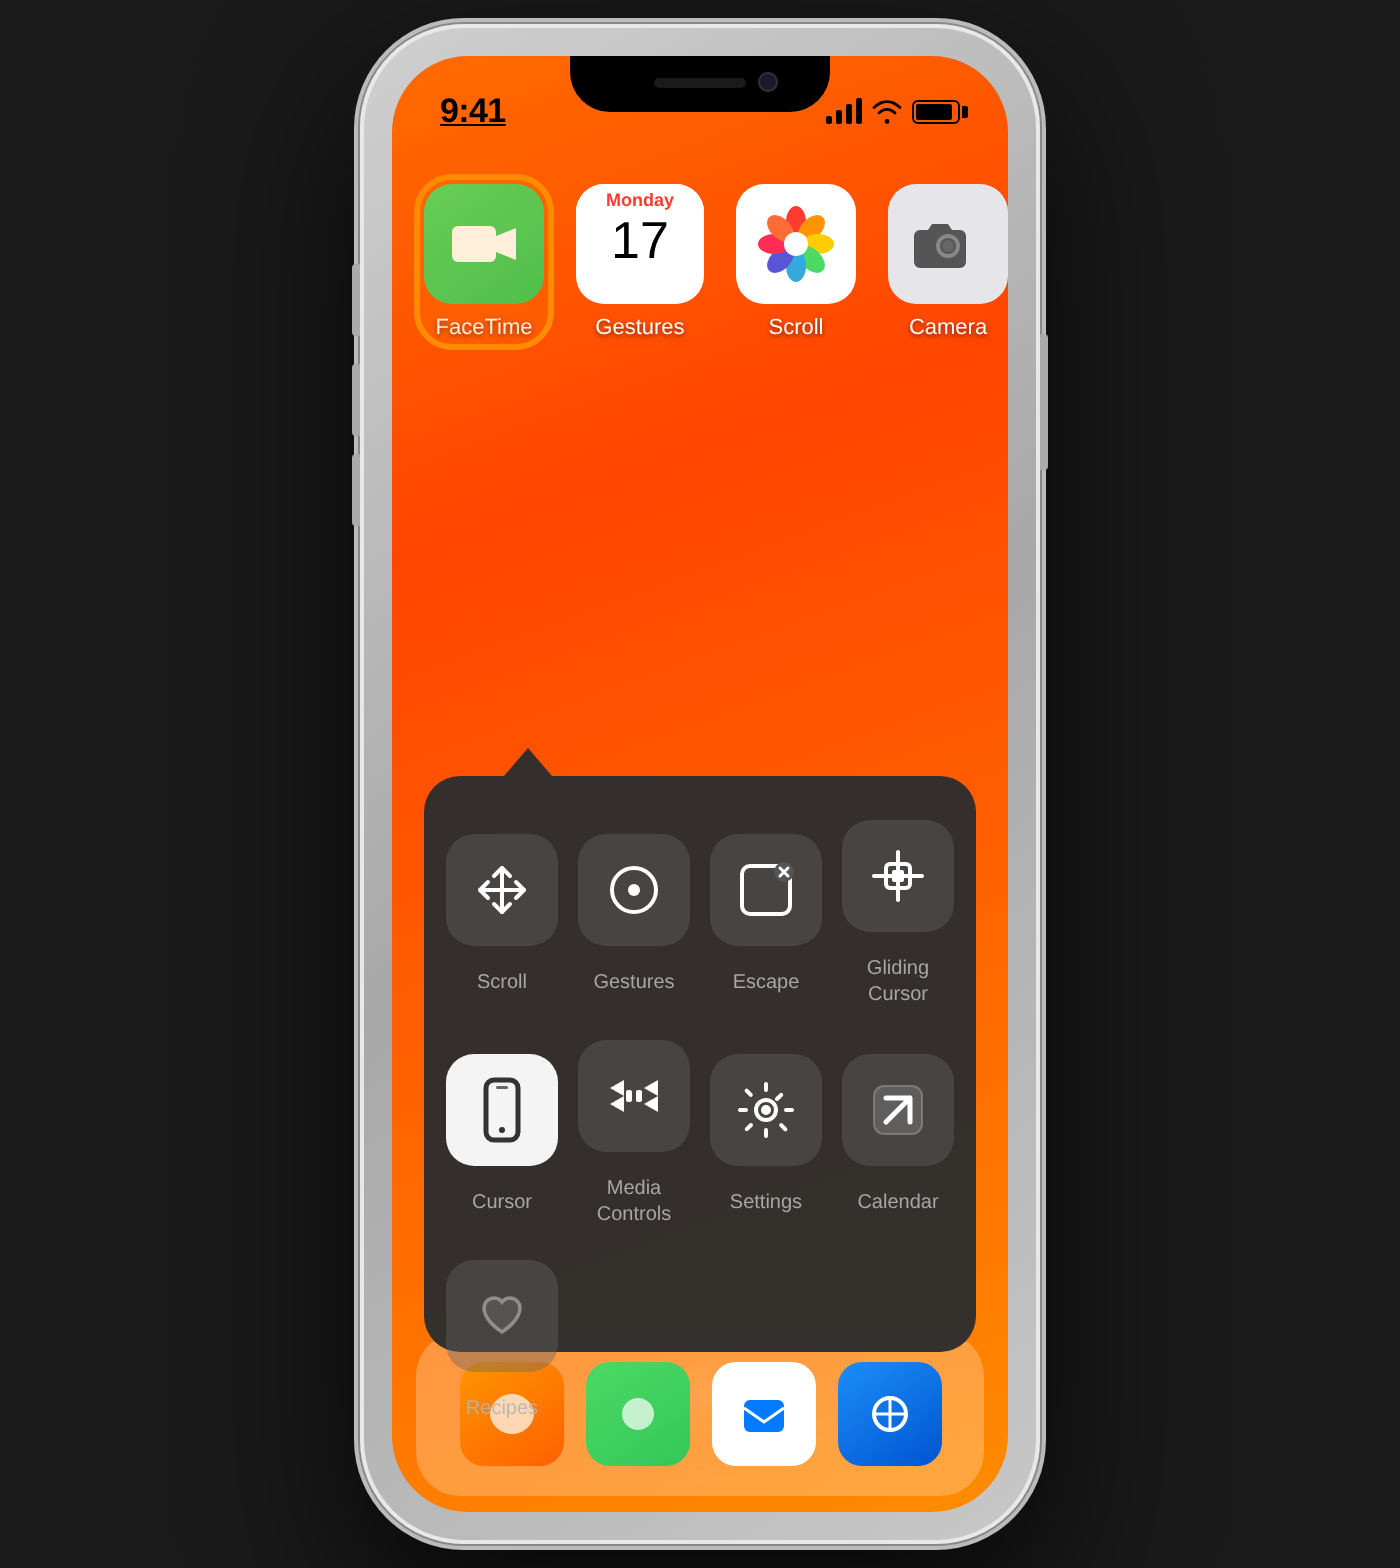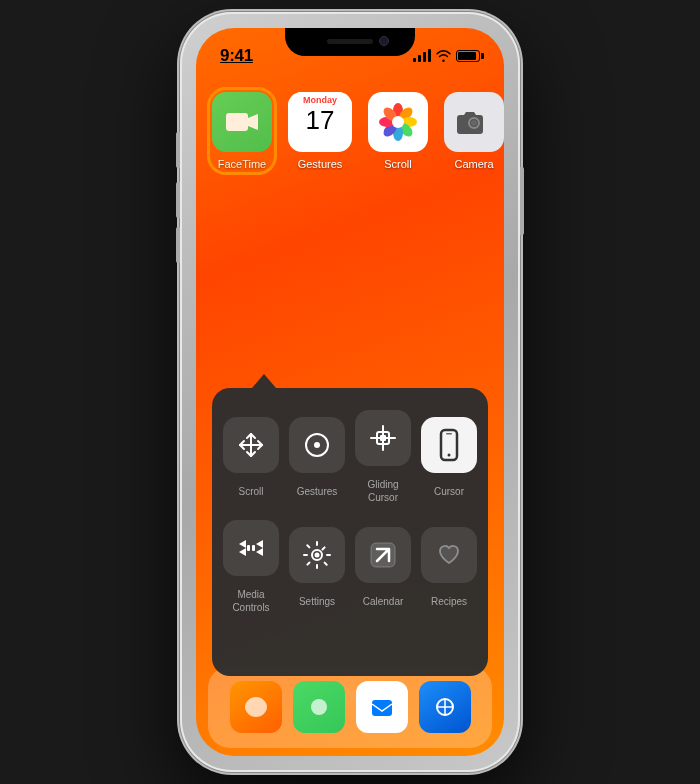--- a/index.html
+++ b/index.html
@@ -502,20 +502,30 @@
         <div class="menu-item">
           <div class="menu-icon-box">
             <svg class="gestures-circle" viewBox="0 0 28 28" fill="none">
               <circle cx="14" cy="14" r="11" stroke="white" stroke-width="2"></circle>
               <circle cx="14" cy="14" r="3" fill="white"></circle>
             </svg>
           </div>
           <span class="menu-label">Gestures</span>
         </div>
 
+        <div class="menu-item">
+          <div class="menu-icon-box">
+            <svg class="escape-box" viewBox="0 0 30 30" fill="none">
+              <rect x="3" y="3" width="24" height="24" rx="4" stroke="white" stroke-width="2"></rect>
+              <circle cx="24" cy="6" r="5" fill="#555"></circle>
+              <path d="M22 4l4 4M26 4l-4 4" stroke="white" stroke-width="1.5" stroke-linecap="round"></path>
+            </svg>
+          </div>
+          <span class="menu-label">Escape</span>
+        </div>
 
         <div class="menu-item">
           <div class="menu-icon-box">
             <svg class="gliding-svg" viewBox="0 0 32 32" fill="none">
               <path d="M16 4v24" stroke="white" stroke-width="2" stroke-linecap="round"></path>
               <path d="M4 16h24" stroke="white" stroke-width="2" stroke-linecap="round"></path>
               <rect x="10" y="10" width="12" height="12" rx="2" stroke="white" stroke-width="2"></rect>
               <rect x="13" y="13" width="6" height="6" fill="white" rx="1"></rect>
             </svg>
           </div>

